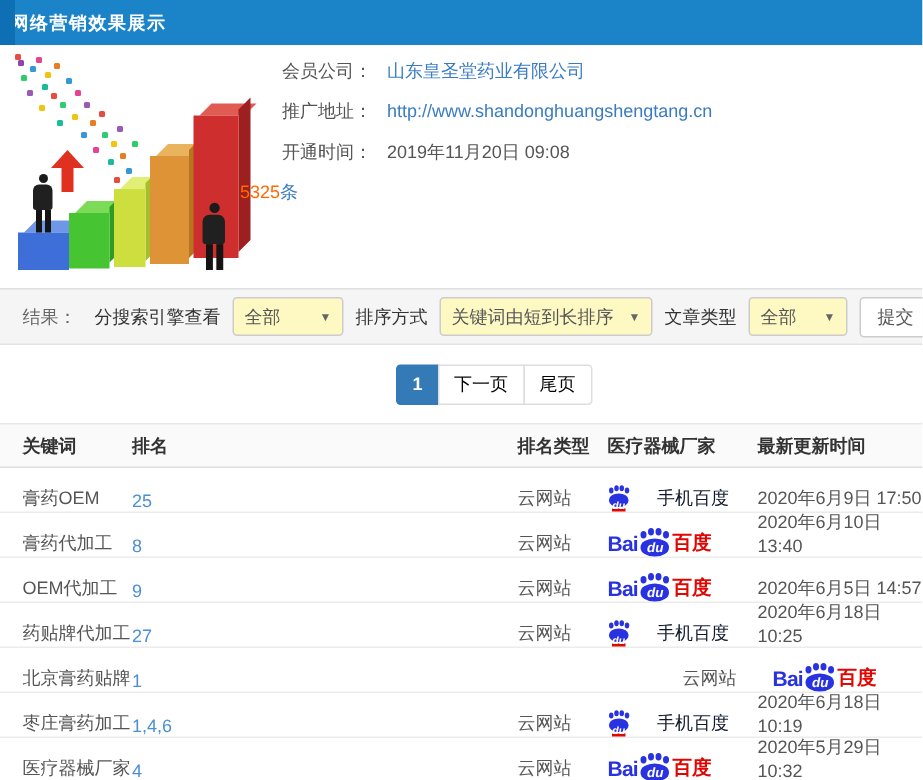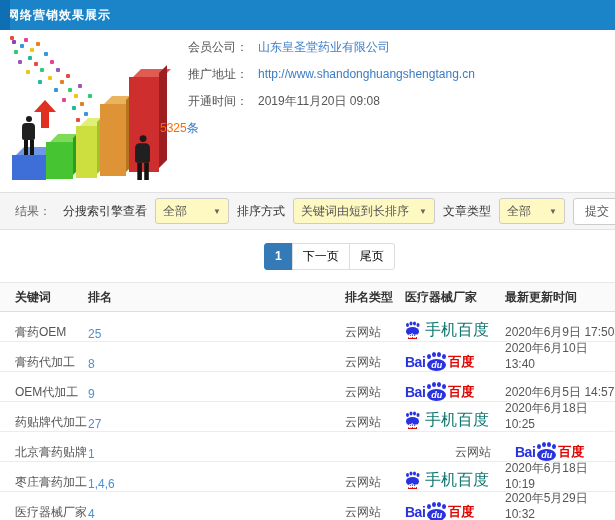--- a/index.html
+++ b/index.html
@@ -106,21 +106,21 @@
     font-style:italic;font-weight:bold;z-index:1}
   .paw-big .du{font-size:9px}
   .paw-small{width:15px;height:14px}
   .paw-small::before{left:1px;top:1px;width:3px;height:4px;
     box-shadow:3.5px -1.5px 0 0 #2932e1,7px -1.5px 0 0 #2932e1,10.5px 0 0 0 #2932e1}
   .paw-small .du-s{font-size:7px;bottom:0}
   .baidu-logo{display:inline-flex;align-items:center}
   .baidu-logo .bai{color:#2932e1;font-weight:bold;font-size:14px;letter-spacing:-0.5px}
   .engine-label{text-decoration:none;cursor:pointer}
   .engine-label.red{color:#e10602;font-weight:bold;font-size:13px}
-  .engine-label.blue{color:#0f766e;font-size:16px;margin-left:5px}
+  .engine-label.blue{color:#0f172a;font-size:12px;margin-left:18px}
   .mobile-logo{display:inline-block;position:relative;padding-bottom:3px;line-height:0}
   .mobile-logo .uline{position:absolute;left:3px;bottom:0;width:9px;height:2px;background:#e10602}
 </style>
 </head>
 <body>
 
 <div class="app">
 
   <header class="titlebar">
     <div class="titlebar-accent"></div>

